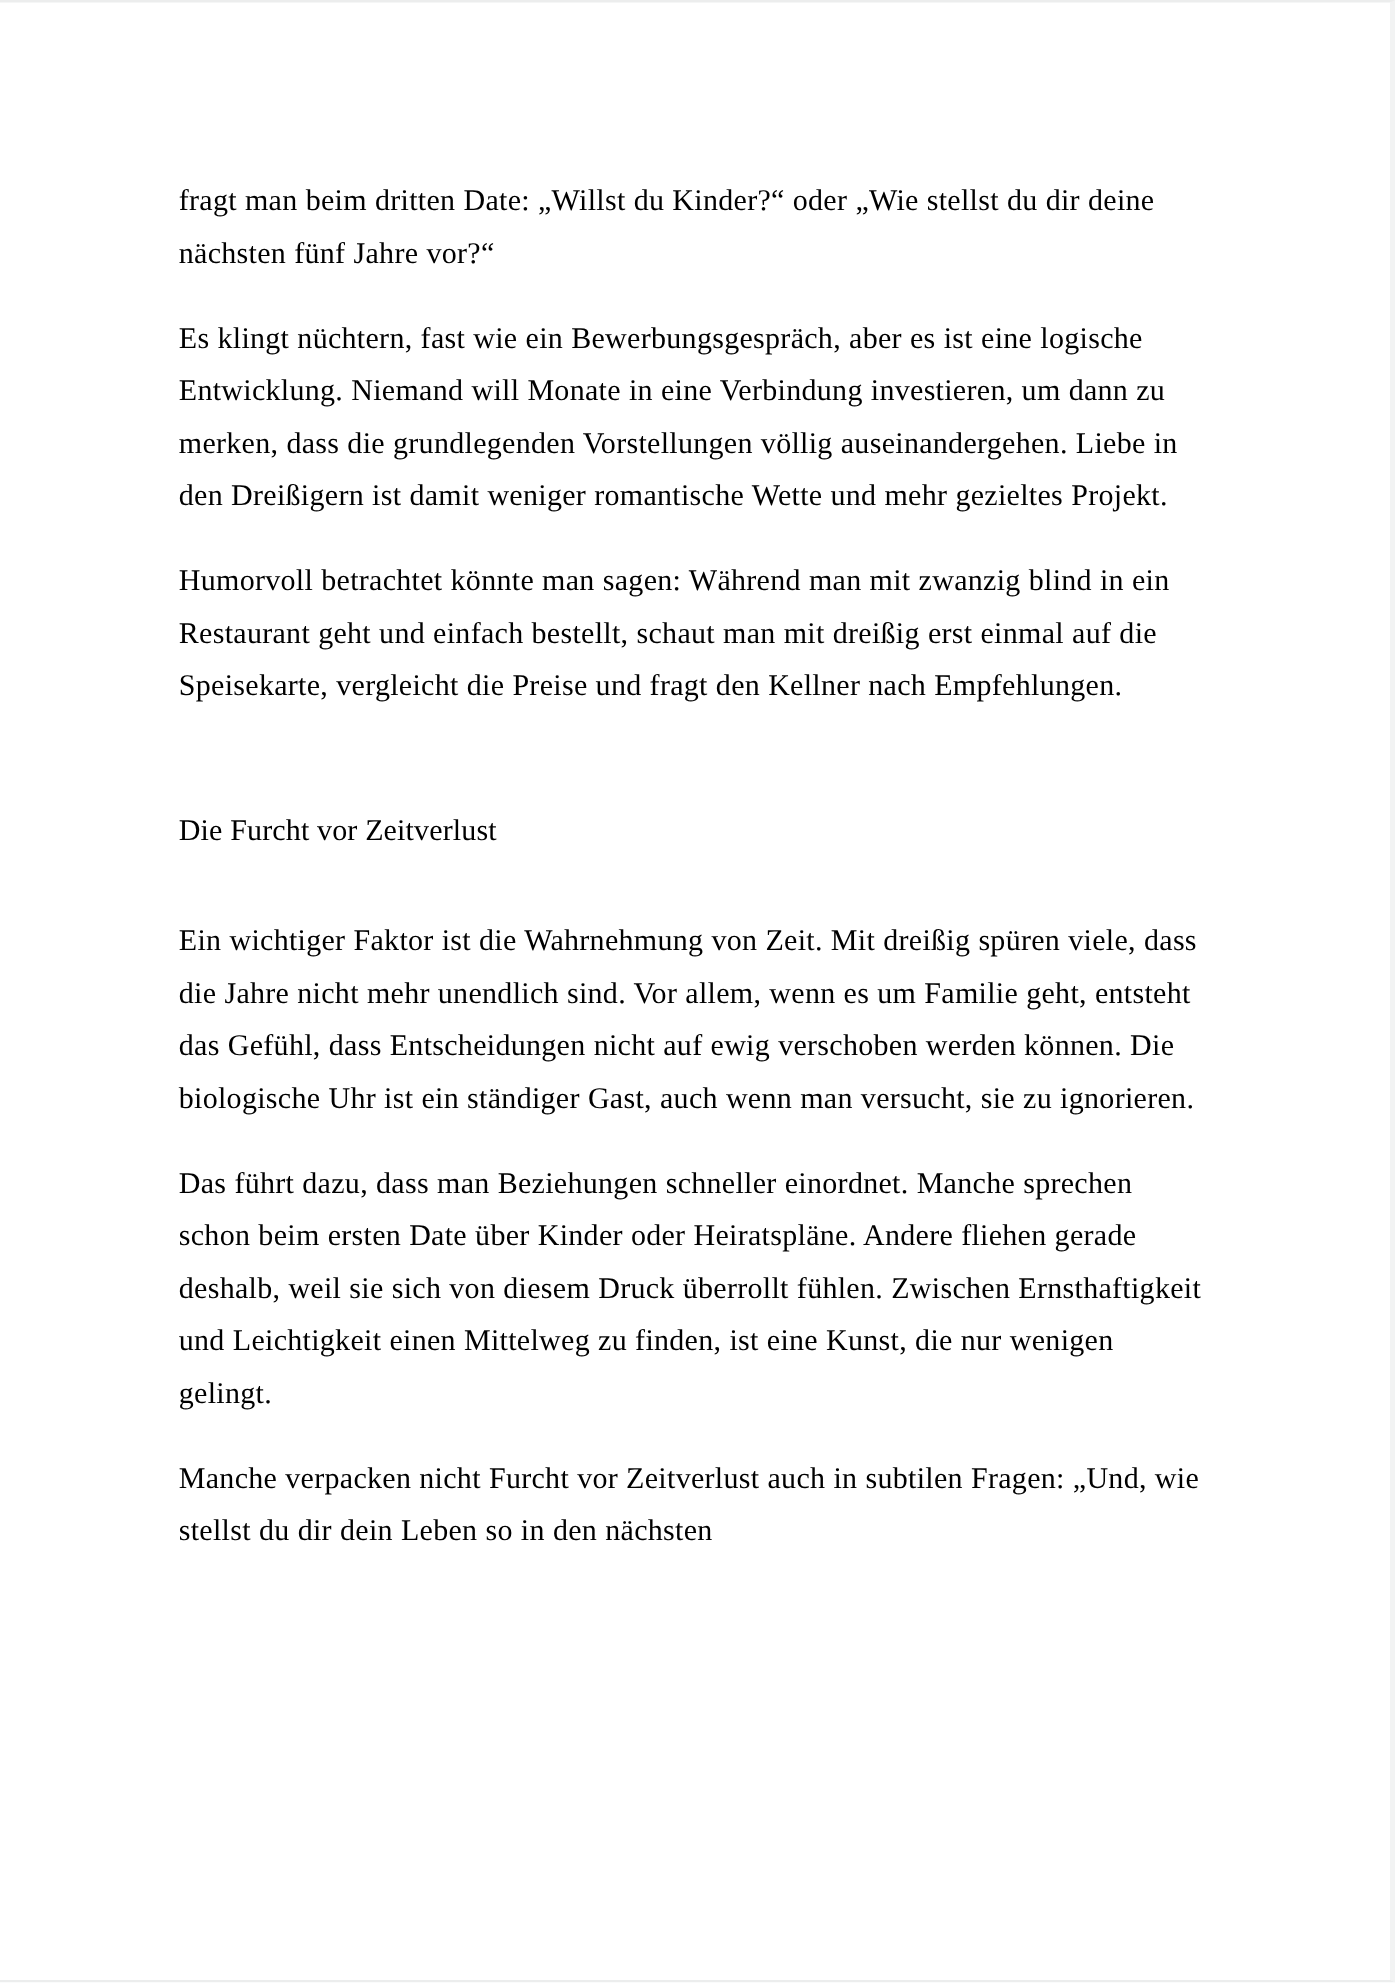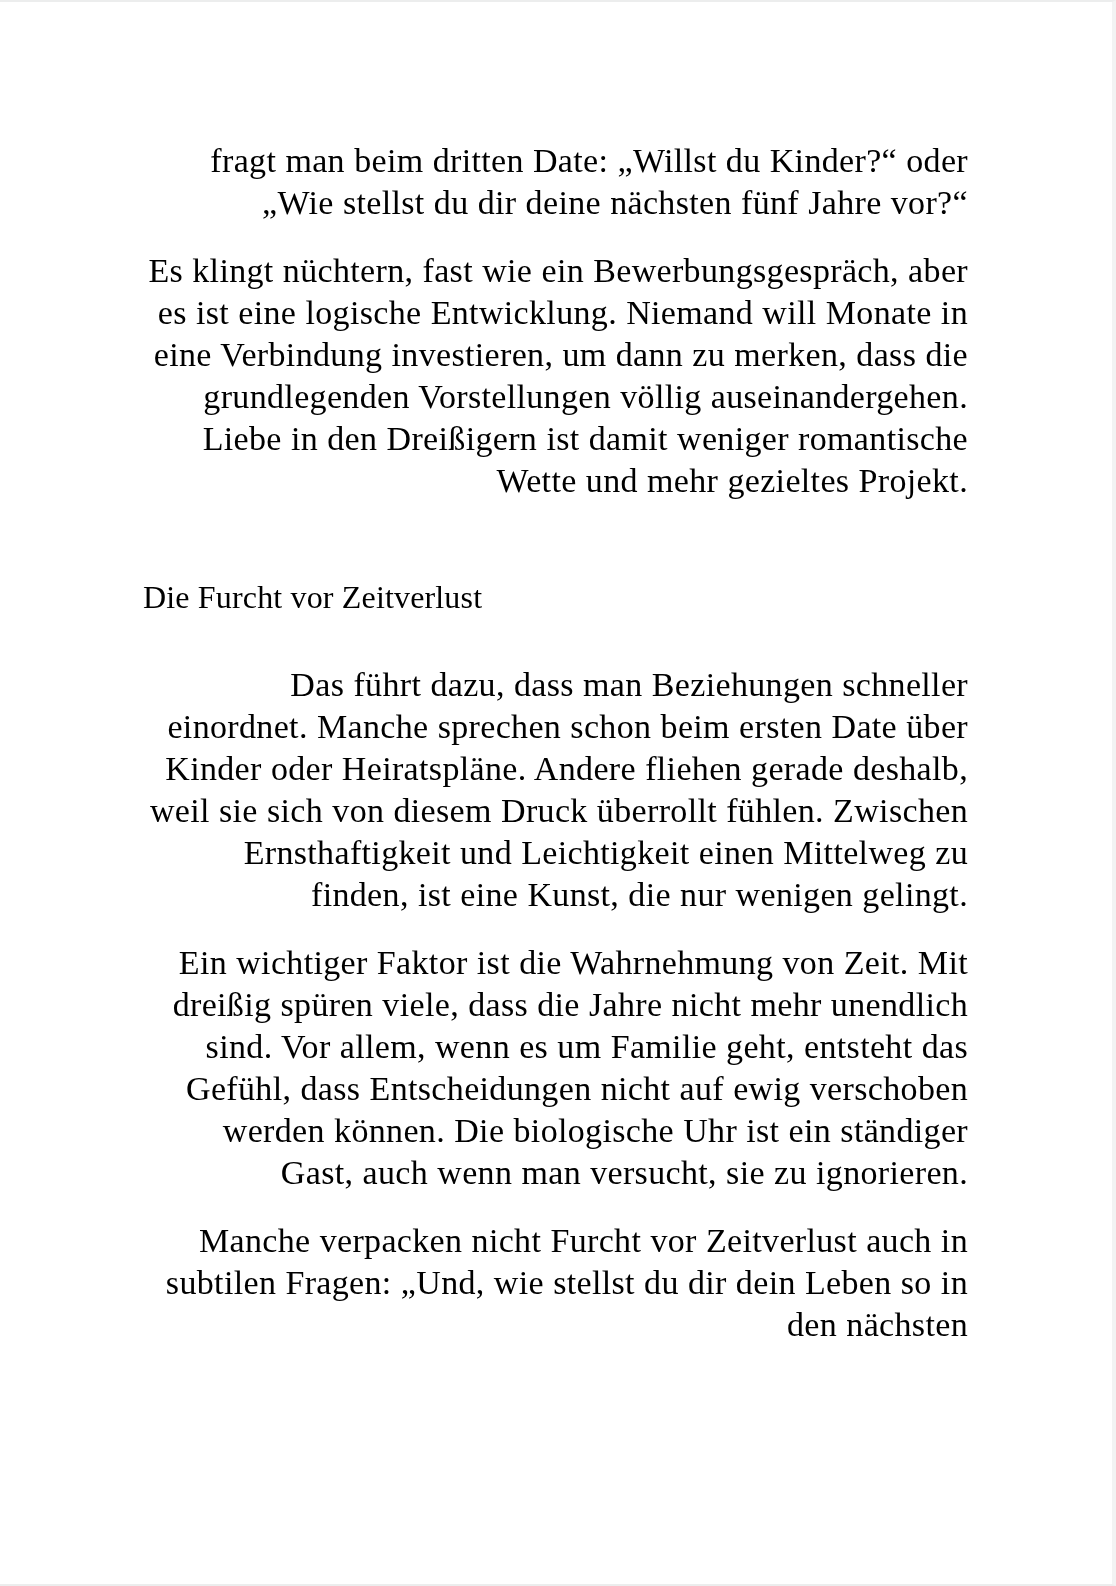--- a/index.html
+++ b/index.html
@@ -30,35 +30,35 @@
 
   .page-body {
     position: absolute;
     left: 143px;
     top: 138px;
     width: 825px;
   }
 
   p.para {
     margin: 0 0 26px 0;
-    font-size: 34px;
+    font-size: 24px;
     line-height: 42px;
-    text-align: right;
+    text-align: left;
     letter-spacing: 0.01em;
     word-spacing: 0.01em;
   }
 
   p.para:last-child {
     margin-bottom: 0;
   }
 
   h2.section-heading {
     margin: 0;
     padding: 0;
-    font-size: 32px;
+    font-size: 24px;
     line-height: 42px;
     font-weight: normal;
     letter-spacing: 0.005em;
   }
 
   
   .heading-wrap {
     margin-top: 74px;
     margin-bottom: 46px;
   }
@@ -66,25 +66,26 @@
 </head>
 <body>
 
 <div class="page">
   <div class="page-body">
 
     <p class="para">fragt man beim dritten Date: „Willst du Kinder?“ oder „Wie stellst du dir deine nächsten fünf Jahre vor?“</p>
 
     <p class="para">Es klingt nüchtern, fast wie ein Bewerbungsgespräch, aber es ist eine logische Entwicklung. Niemand will Monate in eine Verbindung investieren, um dann zu merken, dass die grundlegenden Vorstellungen völlig auseinandergehen. Liebe in den Dreißigern ist damit weniger romantische Wette und mehr gezieltes Projekt.</p>
 
+    <p class="para">Humorvoll betrachtet könnte man sagen: Während man mit zwanzig blind in ein Restaurant geht und einfach bestellt, schaut man mit dreißig erst einmal auf die Speisekarte, vergleicht die Preise und fragt den Kellner nach Empfehlungen.</p>
 
     <div class="heading-wrap">
       <h2 class="section-heading">Die Furcht vor Zeitverlust</h2>
     </div>
 
+    <p class="para">Ein wichtiger Faktor ist die Wahrnehmung von Zeit. Mit dreißig spüren viele, dass die Jahre nicht mehr unendlich sind. Vor allem, wenn es um Familie geht, entsteht das Gefühl, dass Entscheidungen nicht auf ewig verschoben werden können. Die biologische Uhr ist ein ständiger Gast, auch wenn man versucht, sie zu ignorieren.</p>
+
     <p class="para">Das führt dazu, dass man Beziehungen schneller einordnet. Manche sprechen schon beim ersten Date über Kinder oder Heiratspläne. Andere fliehen gerade deshalb, weil sie sich von diesem Druck überrollt fühlen. Zwischen Ernsthaftigkeit und Leichtigkeit einen Mittelweg zu finden, ist eine Kunst, die nur wenigen gelingt.</p>
-
-    <p class="para">Ein wichtiger Faktor ist die Wahrnehmung von Zeit. Mit dreißig spüren viele, dass die Jahre nicht mehr unendlich sind. Vor allem, wenn es um Familie geht, entsteht das Gefühl, dass Entscheidungen nicht auf ewig verschoben werden können. Die biologische Uhr ist ein ständiger Gast, auch wenn man versucht, sie zu ignorieren.</p>
 
     <p class="para">Manche verpacken nicht Furcht vor Zeitverlust auch in subtilen Fragen: „Und, wie stellst du dir dein Leben so in den nächsten</p>
 
   </div>
 </div>
 
 </body></html>

